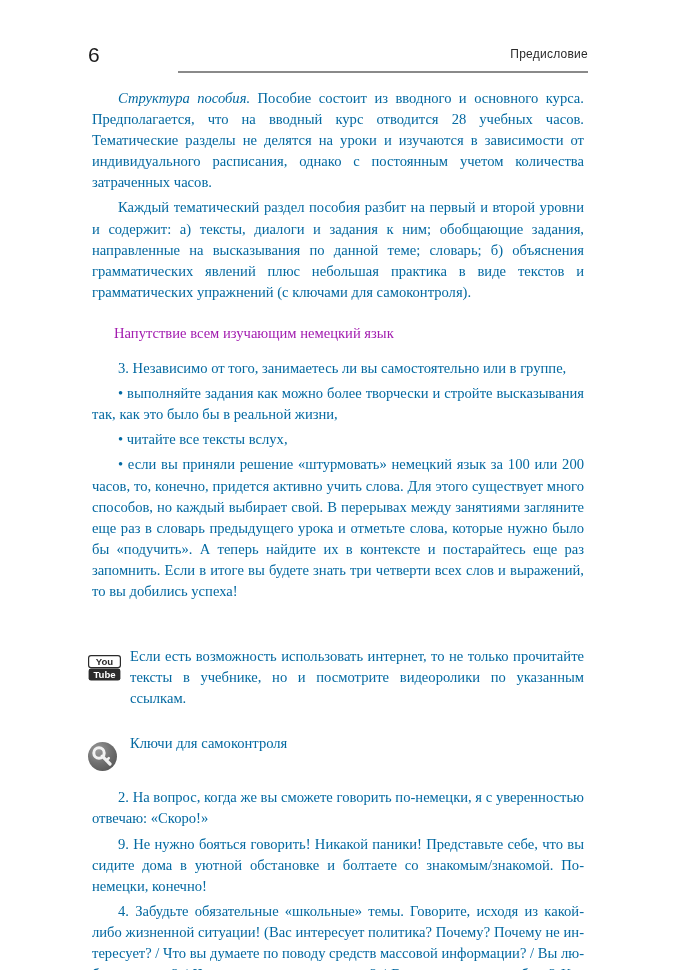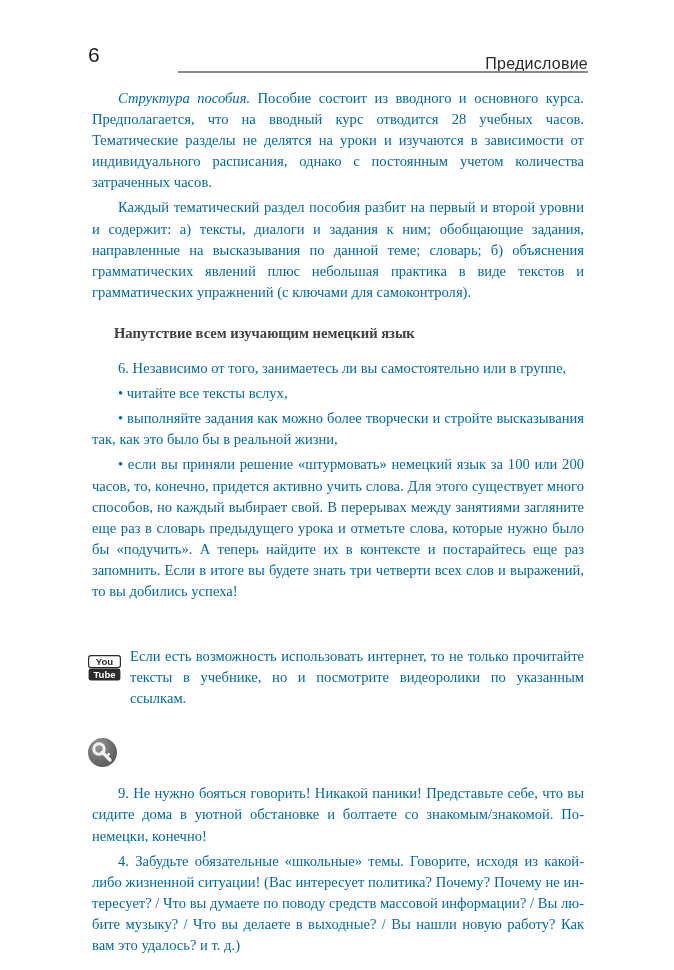--- a/index.html
+++ b/index.html
@@ -40,23 +40,23 @@
     font-family: "Liberation Sans", "DejaVu Sans", sans-serif;
     font-size: 21px;
     font-weight: 400;
     color: #1a1a1a;
     line-height: 1;
     letter-spacing: 0.2px;
   }
   .head-title {
     position: absolute;
     right: 0;
-    top: 11px;
+    top: 3px;
     font-family: "Liberation Sans", "DejaVu Sans", sans-serif;
-    font-size: 16px;
+    font-size: 12px;
     font-weight: 400;
     color: #2a2a2a;
     letter-spacing: 0.25px;
   }
   .head-rule {
     position: absolute;
     left: 90px;
     right: 0;
     top: 27px;
     height: 1.6px;
@@ -83,22 +83,22 @@
   p.tx.ind { text-indent: 26px; }
   p.bullet { text-indent: 26px; }
 
   .it { font-style: italic; }
 
   h3.sub {
     margin: 0;
     text-indent: 26px;
     font-size: 14.6px;
     line-height: 21.1px;
-    font-weight: bold;
-    color: #404040;
+    font-weight: normal;
+    color: #a21caf;
   }
 
   .gap-sm { height: 10px; }
   .gap-md { height: 16px; }
   .gap-lg { height: 20px; }
 
   
   .note {
     position: relative;
     padding-left: 38px;
@@ -175,23 +175,23 @@
     <p class="tx ind"><span class="it">Структура пособия.</span><span> Пособие состоит из вводного и основного курса. Пред­полагается, что на вводный курс отводится 28 учебных часов. Тематические раз­делы не делятся на уроки и изучаются в зависимости от индивидуального расписа­ния, однако с постоянным учетом количества затраченных часов.</span></p>
 
     <p class="tx ind">Каждый тематический раздел пособия разбит на первый и второй уровни и содержит: а) тексты, диалоги и задания к ним; обобщающие задания, направлен­ные на высказывания по данной теме; словарь; б) объяснения грамматических явлений плюс небольшая практика в виде текстов и грамматических упражнений (с ключами для самоконтроля).</p>
 
     <div class="gap-md"></div>
 
     <h3 class="sub">Напутствие всем изучающим немецкий язык</h3>
 
     <div class="gap-sm"></div>
 
-    <p class="tx ind">6. Независимо от того, занимаетесь ли вы самостоятельно или в группе,</p>
+    <p class="tx ind">3. Независимо от того, занимаетесь ли вы самостоятельно или в группе,</p>
+    <p class="tx bullet">• выполняйте задания как можно более творчески и стройте высказывания так, как это было бы в реальной жизни,</p>
     <p class="tx bullet">• читайте все тексты вслух,</p>
-    <p class="tx bullet">• выполняйте задания как можно более творчески и стройте высказывания так, как это было бы в реальной жизни,</p>
     <p class="tx bullet">• если вы приняли решение «штурмовать» немецкий язык за 100 или 200 часов, то, конечно, придется активно учить слова. Для этого существует много способов, но каждый выбирает свой. В перерывах между занятиями за­гляните еще раз в словарь предыдущего урока и отметьте слова, которые нужно было бы «подучить». А теперь найдите их в контексте и постарайтесь еще раз запомнить. Если в итоге вы будете знать три четверти всех слов и выражений, то вы добились успеха!</p>
 
     <div class="gap-lg"></div>
 
 
     <div class="gap-md"></div>
 
     <div class="note">
       <div class="note-icon">
         <svg class="icon-youtube" viewBox="0 0 33 27" xmlns="http://www.w3.org/2000/svg" aria-hidden="true">
@@ -209,21 +209,23 @@
     <div class="note">
       <div class="note-icon">
         <div class="icon-key">
           <svg width="29" height="29" viewBox="0 0 29 29" xmlns="http://www.w3.org/2000/svg" aria-hidden="true">
             <circle cx="11" cy="11" r="5.2" fill="none" stroke="#f2f2f2" stroke-width="3"></circle>
             <path d="M14.2 14.2 L22 22" stroke="#f2f2f2" stroke-width="3.2" stroke-linecap="round"></path>
             <path d="M18.4 18.4 L20.8 16.1" stroke="#f2f2f2" stroke-width="2.4" stroke-linecap="round"></path>
           </svg>
         </div>
       </div>
+      <p class="tx">Ключи для самоконтроля</p>
     </div>
 
     <div class="gap-lg"></div>
 
+    <p class="tx ind">2. На вопрос, когда же вы сможете говорить по-немецки, я с уверенностью отвечаю: «Скоро!»</p>
     <p class="tx ind">9. Не нужно бояться говорить! Никакой паники! Представьте себе, что вы сидите дома в уютной обстановке и болтаете со знакомым/знакомой. По-немецки, конечно!</p>
     <p class="tx ind">4. Забудьте обязательные «школьные» темы. Говорите, исходя из какой-либо жизненной ситуации! (Вас интересует политика? Почему? Почему не ин­тересует? / Что вы думаете по поводу средств массовой информации? / Вы лю­бите музыку? / Что вы делаете в выходные? / Вы нашли новую работу? Как вам это удалось? и т. д.)</p>
 
   </div>
 </div>
 
 </body></html>

